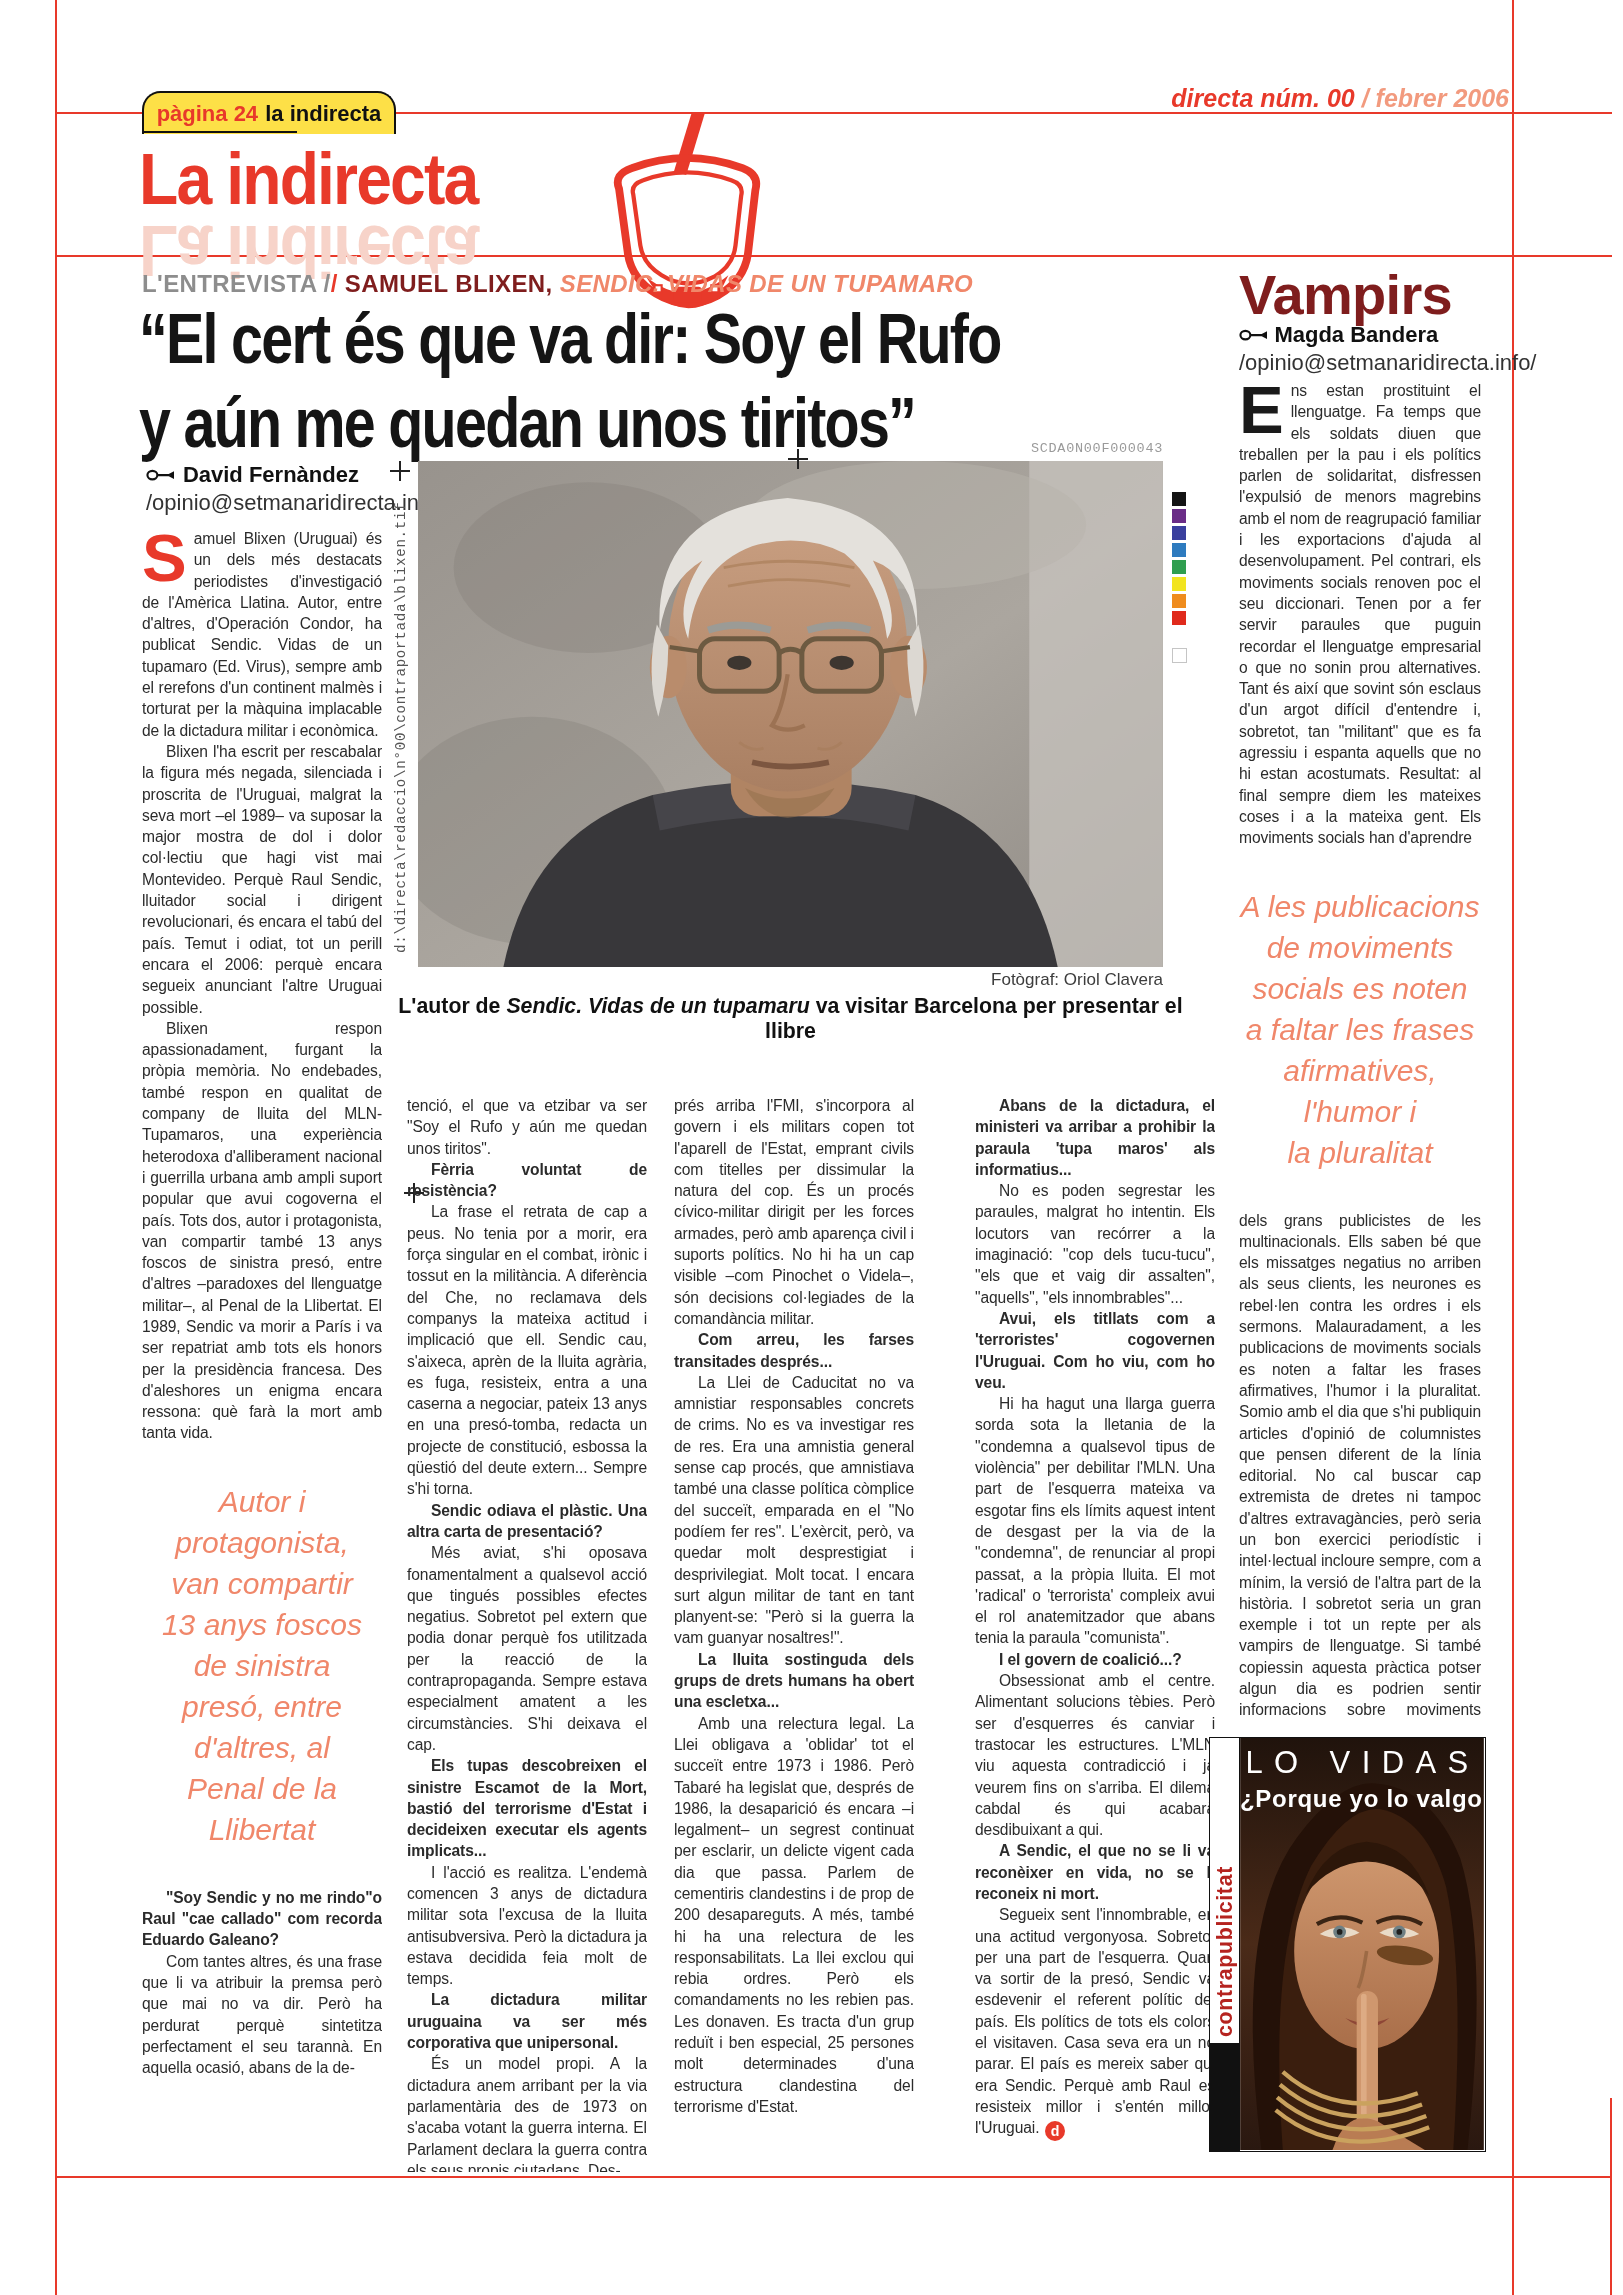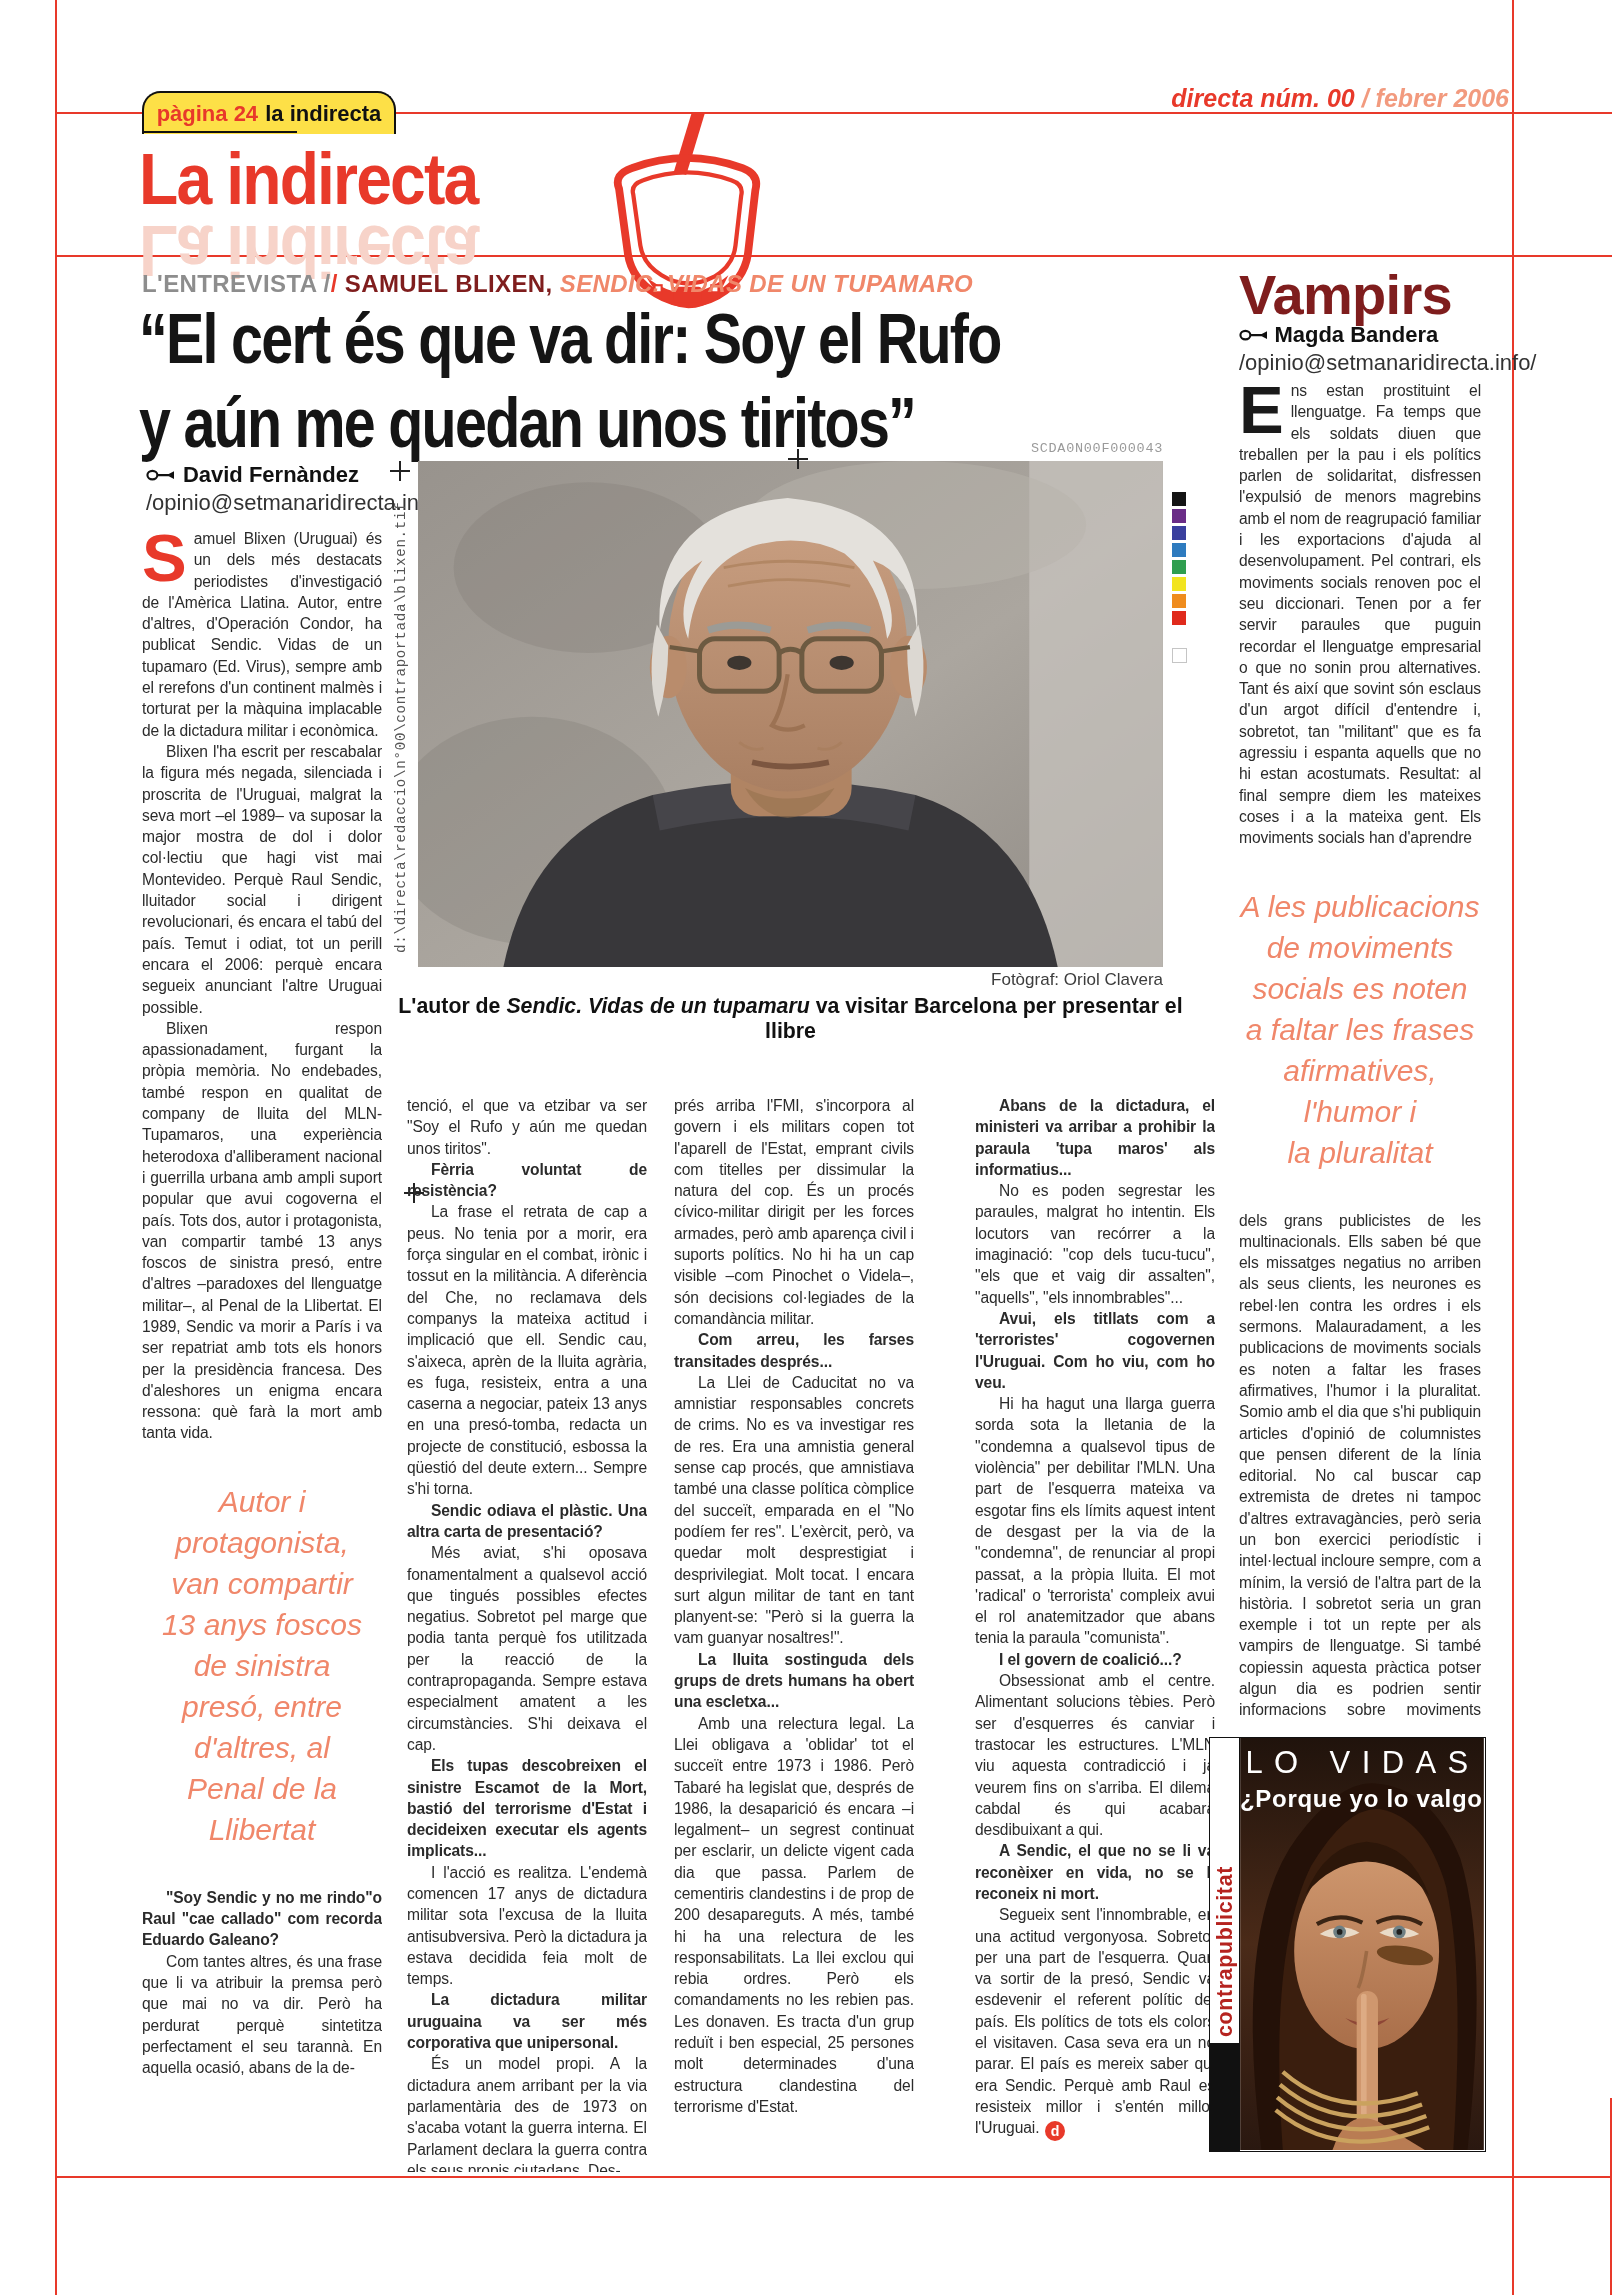--- a/index.html
+++ b/index.html
@@ -239,23 +239,23 @@
 Penal de la
 Llibertat</p>
       <p class="blk bold">"Soy Sendic y no me rindo"o Raul "cae callado" com recorda Eduardo Galeano?</p>
       <p class="blk para">Com tantes altres, és una frase que li va atribuir la premsa però que mai no va dir. Però ha perdurat perquè sintetitza perfectament el seu tarannà. En aquella ocasió, abans de la de-</p>
     </div>
   <div id="col2" class="col">
       <p class="blk para noind">tenció, el que va etzibar va ser "Soy el Rufo y aún me quedan unos tiritos".</p>
       <p class="blk bold">Fèrria voluntat de resistència?</p>
       <p class="blk para">La frase el retrata de cap a peus. No tenia por a morir, era força singular en el combat, irònic i tossut en la militància. A diferència del Che, no reclamava dels companys la mateixa actitud i implicació que ell. Sendic cau, s'aixeca, aprèn de la lluita agrària, es fuga, resisteix, entra a una caserna a negociar, pateix 13 anys en una presó-tomba, redacta un projecte de constitució, esbossa la qüestió del deute extern... Sempre s'hi torna.</p>
       <p class="blk bold">Sendic odiava el plàstic. Una altra carta de presentació?</p>
-      <p class="blk para">Més aviat, s'hi oposava fonamentalment a qualsevol acció que tingués possibles efectes negatius. Sobretot pel marge que podia tanta perquè fos utilitzada per la reacció de la contrapropaganda. Sempre estava especialment amatent a les circumstàncies. S'hi deixava el cap.</p>
+      <p class="blk para">Més aviat, s'hi oposava fonamentalment a qualsevol acció que tingués possibles efectes negatius. Sobretot pel extern que podia donar perquè fos utilitzada per la reacció de la contrapropaganda. Sempre estava especialment amatent a les circumstàncies. S'hi deixava el cap.</p>
       <p class="blk bold">Els tupas descobreixen el sinistre Escamot de la Mort, bastió del terrorisme d'Estat i decideixen executar els agents implicats...</p>
-      <p class="blk para">I l'acció es realitza. L'endemà comencen 17 anys de dictadura militar sota l'excusa de la lluita antisubversiva. Però la dictadura ja estava decidida feia molt de temps.</p>
+      <p class="blk para">I l'acció es realitza. L'endemà comencen 3 anys de dictadura militar sota l'excusa de la lluita antisubversiva. Però la dictadura ja estava decidida feia molt de temps.</p>
       <p class="blk bold">La dictadura militar uruguaina va ser més corporativa que unipersonal.</p>
       <p class="blk para">És un model propi. A la dictadura anem arribant per la via parlamentària des de 1973 on s'acaba votant la guerra interna. El Parlament declara la guerra contra els seus propis ciutadans. Des-</p>
     </div>
   <div id="col3" class="col">
       <p class="blk para noind">prés arriba l'FMI, s'incorpora al govern i els militars copen tot l'aparell de l'Estat, emprant civils com titelles per dissimular la natura del cop. És un procés cívico-militar dirigit per les forces armades, però amb aparença civil i suports polítics. No hi ha un cap visible –com Pinochet o Videla–, són decisions col·legiades de la comandància militar.</p>
       <p class="blk bold">Com arreu, les farses transitades després...</p>
       <p class="blk para">La Llei de Caducitat no va amnistiar responsables concrets de crims. No es va investigar res de res. Era una amnistia general sense cap procés, que amnistiava també una classe política còmplice del succeït, emparada en el "No podíem fer res". L'exèrcit, però, va quedar molt desprestigiat i desprivilegiat. Molt tocat. I encara surt algun militar de tant en tant planyent-se: "Però si la guerra la vam guanyar nosaltres!".</p>
       <p class="blk bold">La lluita sostinguda dels grups de drets humans ha obert una escletxa...</p>
       <p class="blk para">Amb una relectura legal. La Llei obligava a 'oblidar' tot el succeït entre 1973 i 1986. Però Tabaré ha legislat que, després de 1986, la desaparició és encara –i legalment– un segrest continuat per esclarir, un delicte vigent cada dia que passa. Parlem de cementiris clandestins i de prop de 200 desapareguts. A més, també hi ha una relectura de les responsabilitats. La llei exclou qui rebia ordres. Però els comandaments no les rebien pas. Les donaven. Es tracta d'un grup reduït i ben especial, 25 persones molt determinades d'una estructura clandestina del terrorisme d'Estat.</p>
     </div>

